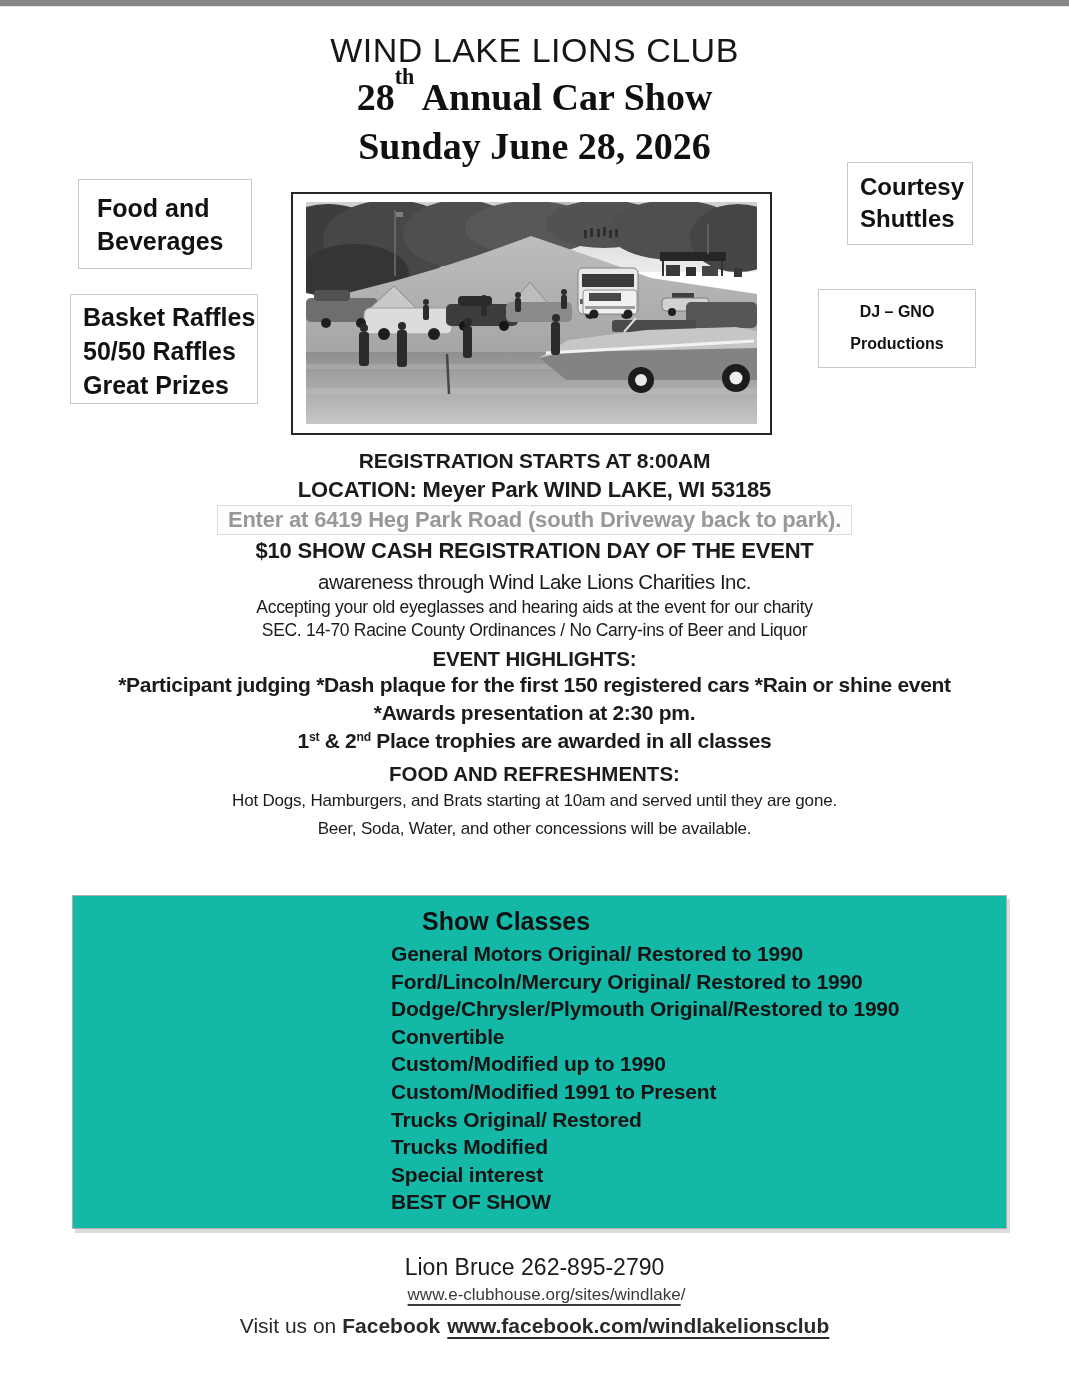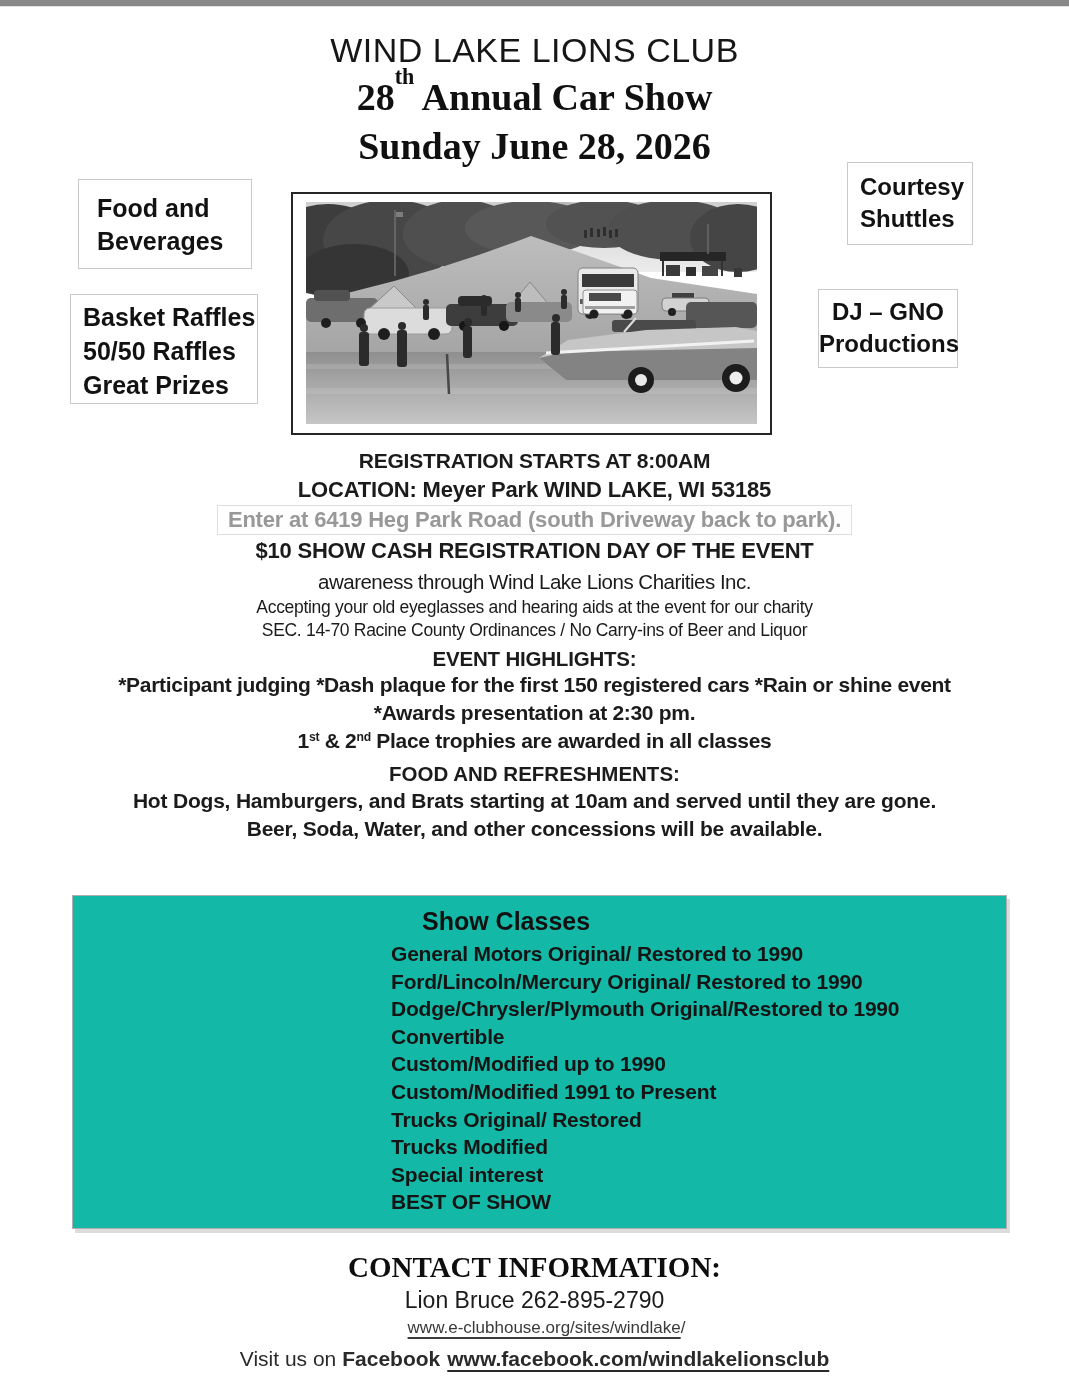--- a/index.html
+++ b/index.html
@@ -16,41 +16,41 @@
   #header { top:24px; }
   .title-club { font-size:34px; letter-spacing:0.5px; color:#161616; }
   .title-serif { font-family:"Liberation Serif", serif; font-weight:bold; font-size:38px; color:#101010; margin-top:5px; }
   .title-serif sup, .sup { font-size:58%; position:relative; top:-0.55em; font-weight:bold; }
 
   
   .note-box { position:absolute; border:1px solid #c9c9c9; font-weight:bold; color:#121212; background:#fff; }
   #box-food     { left:78px;  top:172px; width:174px; height:90px;  font-size:25px; line-height:33px; padding:12px 0 0 18px; }
   #box-raffles  { left:70px;  top:287px; width:188px; height:110px; font-size:25px; line-height:34px; padding:5px 0 0 12px; }
   #box-shuttles { left:847px; top:155px; width:126px; height:83px;  font-size:24px; line-height:32px; padding:8px 0 0 12px; }
-  #box-dj       { left:818px; top:282px; width:140px; height:79px;  font-size:24px; line-height:32px; padding:6px 0 0 0; text-align:center; }
+  #box-dj       { left:818px; top:282px; width:158px; height:79px;  font-size:16px; line-height:32px; padding:6px 0 0 0; text-align:center; }
 
   
   #photo-frame { left:291px; top:185px; width:481px; height:243px; border:2px solid #262626; padding:8px 13px 9px 13px; background:#fff; }
   #photo-frame svg { width:100%; height:100%; display:block; }
 
   
   #info { top:441px; letter-spacing:-0.2px; }
   .l-reg1 { font-weight:bold; font-size:21px; line-height:26px; margin-bottom:2px; }
   .l-reg2 { font-weight:bold; font-size:22px; line-height:27px; margin-bottom:2px; }
   .l-enter { display:inline-block; color:#989898; font-weight:bold; font-size:22px; line-height:26px;
              border:1px solid #dedede; padding:1px 10px; margin-bottom:2px; background:#fefefe; }
   .l-reg4 { font-weight:bold; font-size:22px; line-height:28px; margin-bottom:3px; }
   .l-proceeds { font-size:20.5px; letter-spacing:-0.5px; line-height:28px; white-space:nowrap; }
   .l-small { font-size:17.5px; line-height:23px; letter-spacing:-0.3px; }
   .l-h-head { font-weight:bold; font-size:20.5px; line-height:25px; margin-top:4px; }
   .l-hl { font-weight:bold; font-size:21px; line-height:28px; letter-spacing:-0.3px; }
 
   #food-block { top:754px; }
   .l-f-head { font-weight:bold; font-size:20.5px; line-height:26px; }
-  .l-fl { font-weight:bold; font-size:21px; line-height:28px; letter-spacing:-0.2px; }
+  .l-fl { font-weight:normal; font-size:17px; line-height:28px; letter-spacing:-0.2px; }
 
   
   #show-box { left:72px; top:888px; width:935px; height:334px; border:1px solid #aeaeae; background:#14b8a6; box-shadow:3px 4px 0 #dcdcdc; }
   #sc-heading { position:absolute; left:349px; top:11px; font-size:25px; font-weight:bold; color:#111; }
   #sc-list { position:absolute; left:318px; top:44px; font-size:21px; font-weight:bold; line-height:27.6px; letter-spacing:-0.2px; color:#141414; }
 
   
   #contact { top:1244px; }
   .c-head { font-family:"Liberation Serif", serif; font-weight:bold; font-size:29px; line-height:33px; color:#0e0e0e; }
   .c-name { font-size:23px; line-height:28px; margin-top:2px; }
@@ -262,19 +262,18 @@
       <div>Custom/Modified up to 1990</div>
       <div>Custom/Modified 1991 to Present</div>
       <div>Trucks Original/ Restored</div>
       <div>Trucks Modified</div>
       <div>Special interest</div>
       <div>BEST OF SHOW</div>
     </div>
   </div>
 
   <div id="contact" class="abs ctr">
-    <div class="c-head">CONTACT INFORMATION:</div>
     <div class="c-name">Lion Bruce 262-895-2790</div>
     <div class="c-web"><span class="u">www.e-clubhouse.org/sites/windlake</span><span>/</span></div>
     <div class="c-fb"><span class="fb-prefix">Visit us on</span><span class="fb-label">Facebook</span><span class="u">www.facebook.com/windlakelionsclub</span></div>
   </div>
 
 </div>
 
 </body></html>

